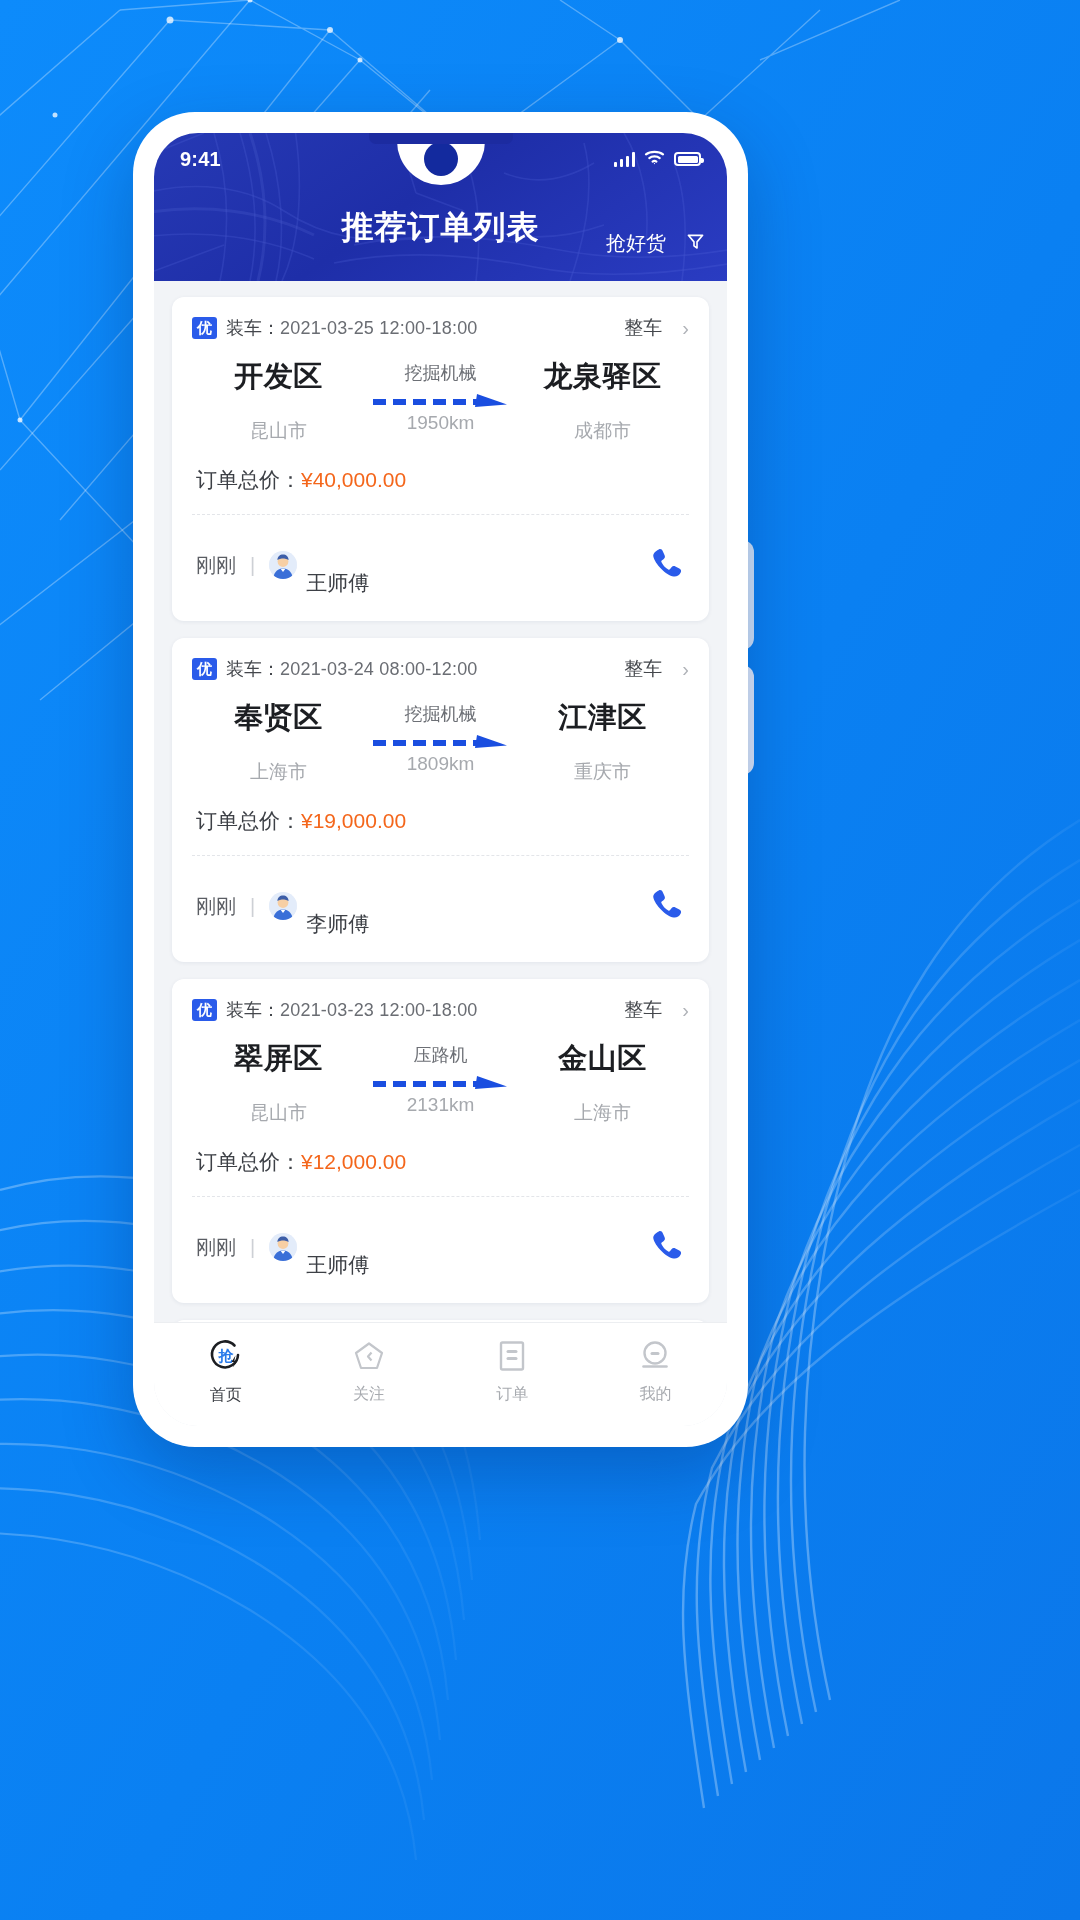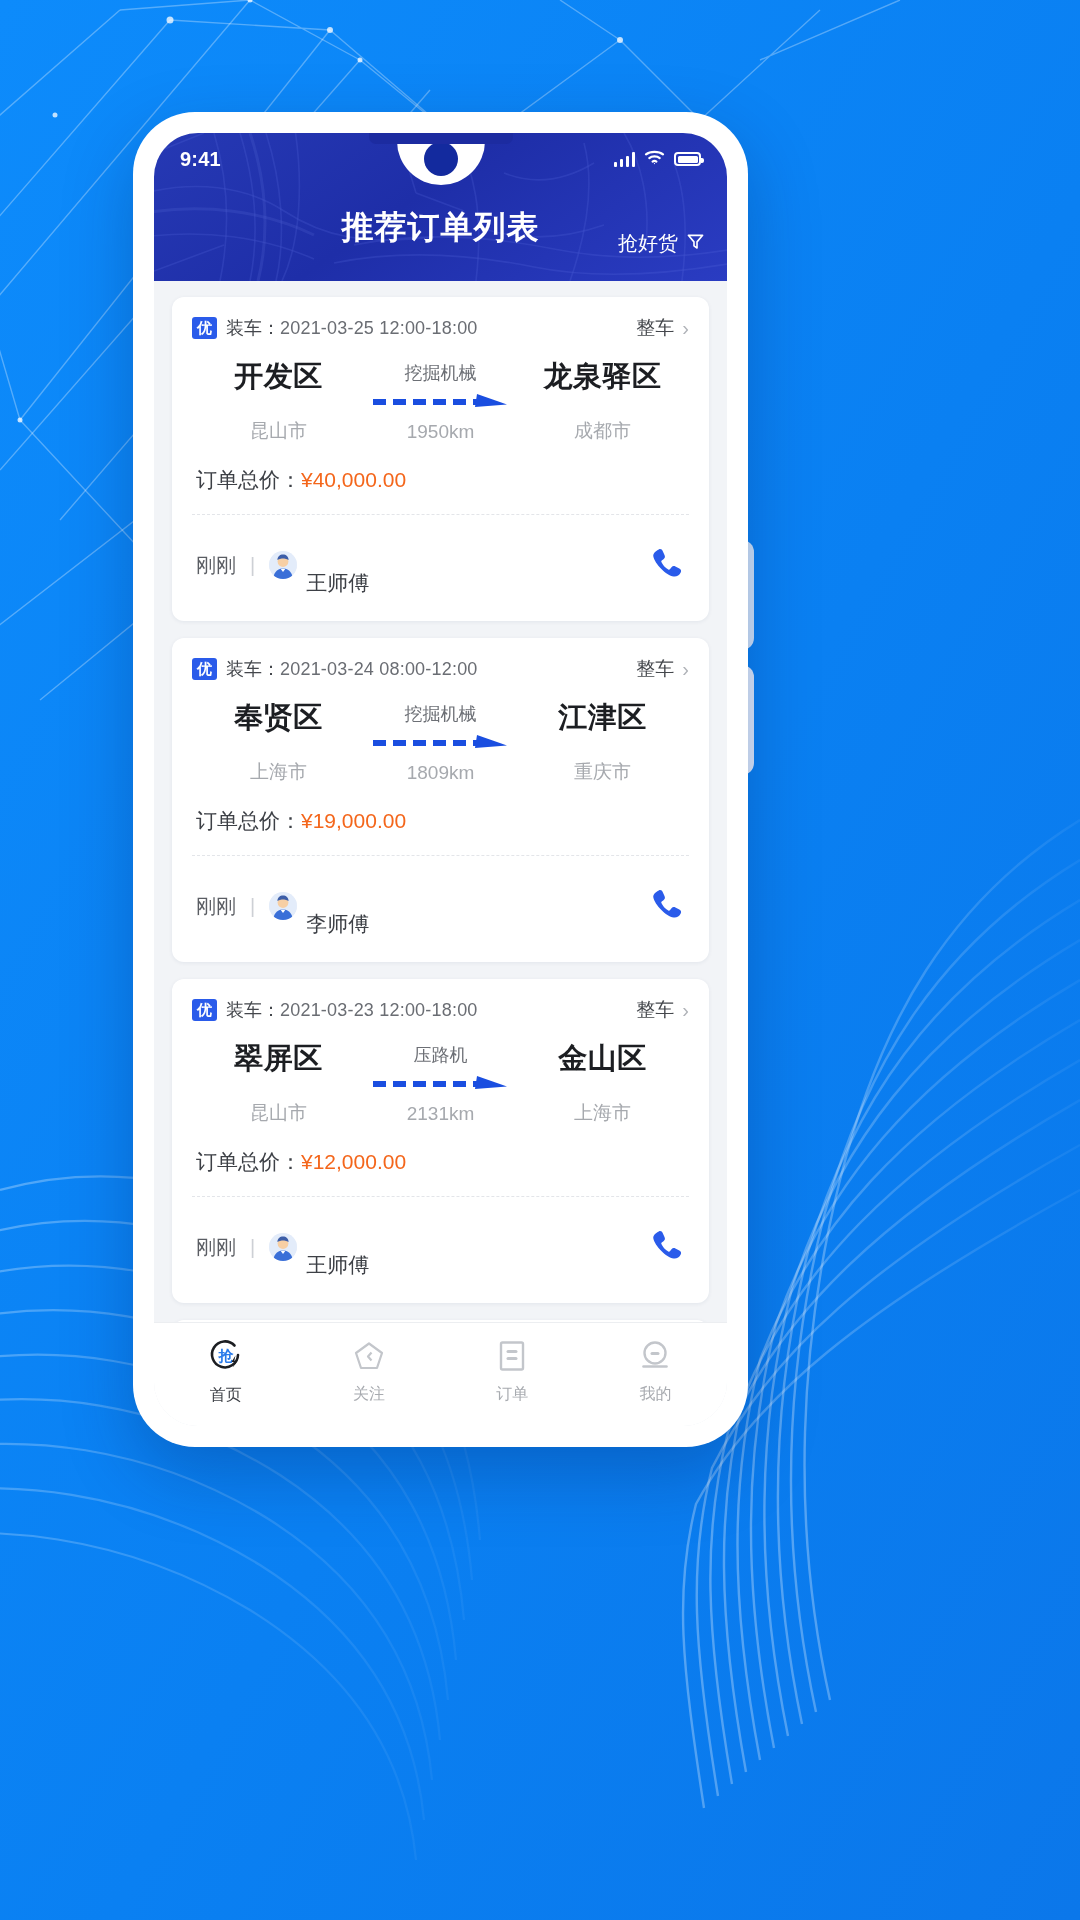--- a/index.html
+++ b/index.html
@@ -103,21 +103,21 @@
     position:relative; z-index:3;
     height:96px;
     display:flex; align-items:center; justify-content:center;
     padding:0 22px 10px 22px;
   }
   #navbar-title {
     color:#fff; font-size:32px; font-weight:700; letter-spacing:1px;
   }
   #navbar-action {
     position:absolute; right:22px; bottom:24px;
-    display:flex; align-items:center; gap:8px;
+    display:flex; align-items:center; gap:20px;
     color:#fff; font-size:20px;
   }
 
   
   #order-list {
     position:absolute;
     left:0; right:0; top:148px; bottom:0;
     background:#f2f4f7;
     padding:16px 18px 0 18px;
     overflow:hidden;
@@ -138,40 +138,40 @@
   }
   .badge-you {
     background:#2a5bea; color:#fff;
     font-size:15px; font-weight:700;
     padding:1px 5px; border-radius:3px;
     margin-right:9px; line-height:1.35;
   }
   .card-top-label { color:#44474c; }
   .card-top-date { color:#6a6d73; letter-spacing:.2px; }
   .card-top-right {
-    margin-left:auto; display:flex; align-items:center; gap:8px;
+    margin-left:auto; display:flex; align-items:center; gap:20px;
     color:#44474c; font-size:19px;
   }
   .chev { color:#b0b3b8; font-size:20px; line-height:1; }
 
   .route {
     display:flex; align-items:flex-start;
     padding:10px 4px 4px 4px;
   }
   .route-end { width:165px; text-align:center; }
   .route-district {
     font-size:29px; font-weight:700; color:#1c1e22; letter-spacing:.5px;
     white-space:nowrap;
   }
   .route-city { font-size:19px; color:#a6a9ae; margin-top:21px; }
 
   .route-mid { flex:1; text-align:center; padding-top:4px; }
   .route-cargo { font-size:18px; color:#6c6f75; }
   .arrow-wrap { height:22px; margin-top:4px; display:flex; justify-content:center; align-items:center;}
-  .route-dist { font-size:19px; color:#a6a9ae; margin-top:10px; }
+  .route-dist { font-size:19px; color:#a6a9ae; margin-top:1px; }
 
   .price-row {
     font-size:21px; color:#3d4046;
     padding:18px 4px 20px 4px;
   }
   .price-val { color:#f4661b; }
 
   .divider { border-top:1.5px dashed #e3e5e9; }
 
   .card-foot {

